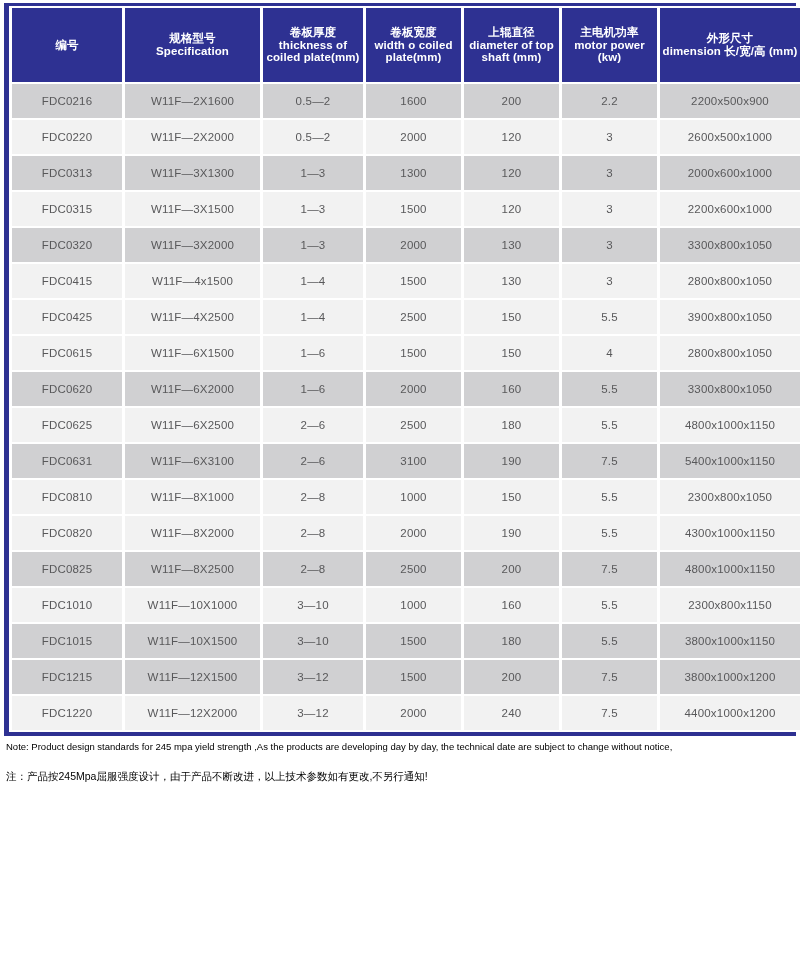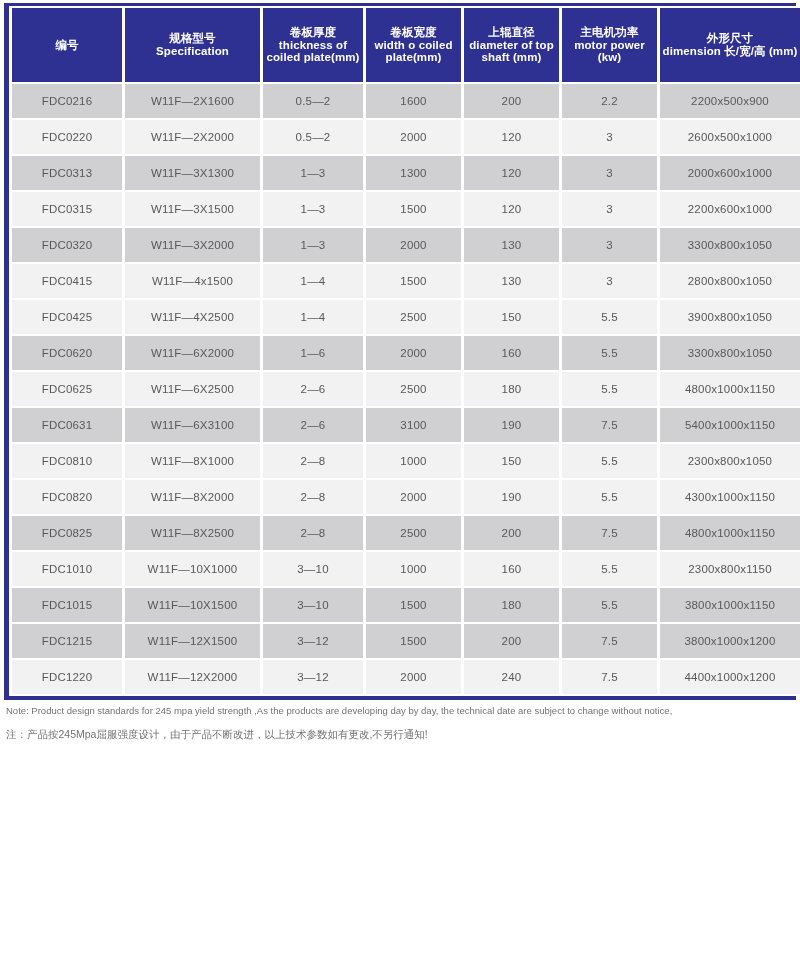--- a/index.html
+++ b/index.html
@@ -73,32 +73,32 @@
     height: 30px;
     padding: 2px 1px;
     letter-spacing: 0.2px;
   }
 
   tbody tr.row-light td { background: #f2f2f2; }
   tbody tr.row-dark  td { background: #d0d0d2; }
 
   .notes {
     padding: 5px 2px 0 2px;
-    color: #737373;
+    color: #000000;
   }
   .notes .note-en {
     font-size: 9.5px;
     line-height: 1.35;
     white-space: nowrap;
   }
   .notes .note-cn {
     font-size: 10.5px;
     line-height: 1.4;
     white-space: nowrap;
-    margin-top: 9px;
+    margin-top: 15px;
   }
 
   
   col.c0 { width: 110px; }
   col.c1 { width: 135px; }
   col.c2 { width: 100px; }
   col.c3 { width: 95px; }
   col.c4 { width: 95px; }
   col.c5 { width: 95px; }
   col.c6 { width: 140px; }
@@ -208,20 +208,29 @@
           </tr>
           <tr class="row-light">
             <td>FDC0425</td>
             <td>W11F—4X2500</td>
             <td>1—4</td>
             <td>2500</td>
             <td>150</td>
             <td>5.5</td>
             <td>3900x800x1050</td>
           </tr>
+          <tr class="row-light">
+            <td>FDC0615</td>
+            <td>W11F—6X1500</td>
+            <td>1—6</td>
+            <td>1500</td>
+            <td>150</td>
+            <td>4</td>
+            <td>2800x800x1050</td>
+          </tr>
           <tr class="row-dark">
             <td>FDC0620</td>
             <td>W11F—6X2000</td>
             <td>1—6</td>
             <td>2000</td>
             <td>160</td>
             <td>5.5</td>
             <td>3300x800x1050</td>
           </tr>
           <tr class="row-light">

